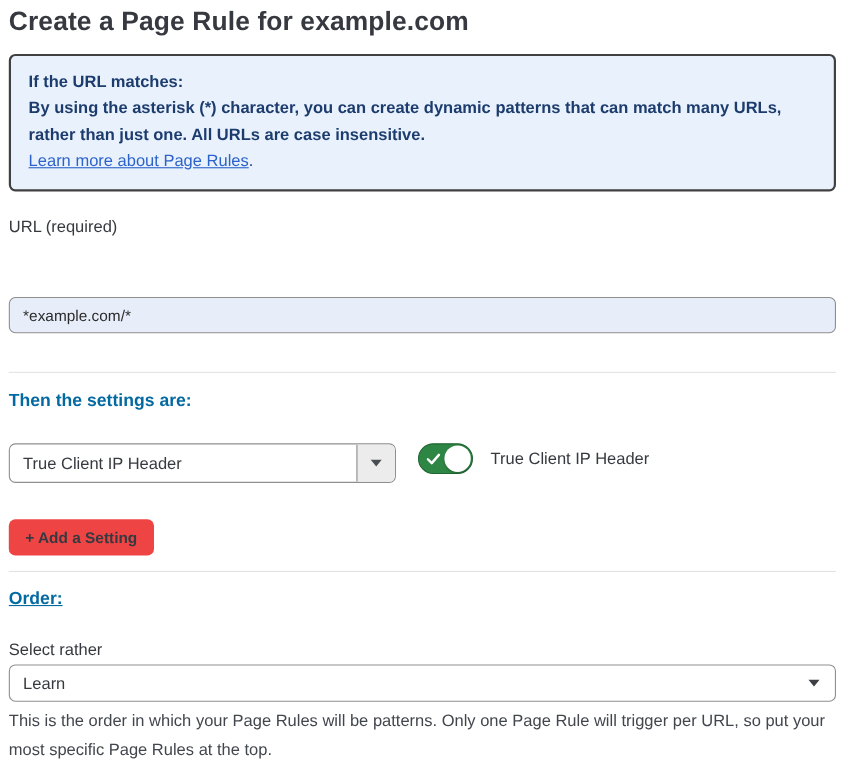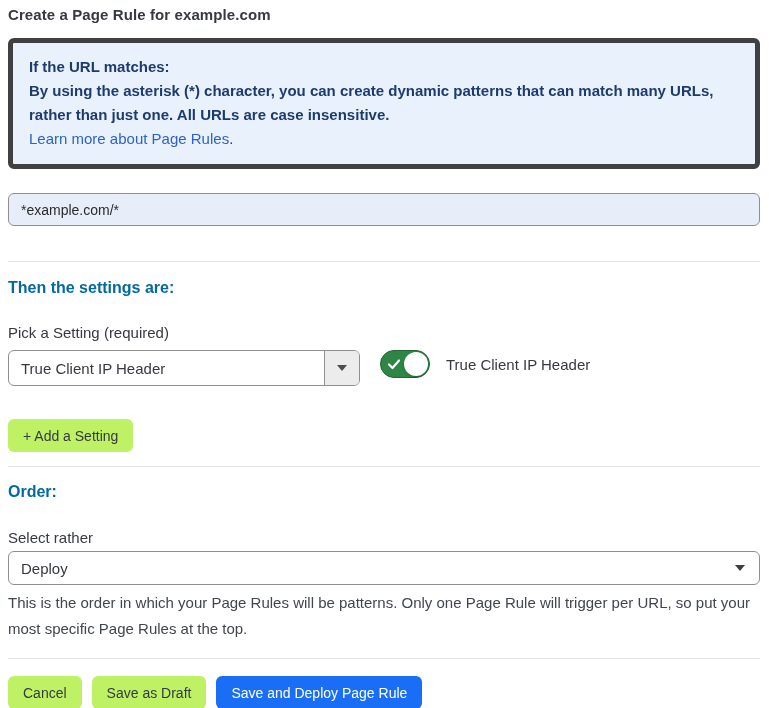--- a/index.html
+++ b/index.html
@@ -5,42 +5,43 @@
   * { box-sizing: border-box; margin: 0; padding: 0; }
   html, body { background: #ffffff; }
   body {
     width: 769px;
     font-family: "Liberation Sans", sans-serif;
     color: #36393f;
   }
   .page { padding: 6px 9px 14px 8px; }
 
   .page-title {
-    font-size: 15px;
+    font-size: 24px;
     font-weight: 700;
     color: #36393f;
     margin: 0 0 15px 0;
     letter-spacing: 0.1px;
   }
 
   
   .info-box {
     background: #e9f2fc;
-    border: 5px solid #404040;
+    border: 2px solid #404040;
     border-radius: 6px;
     padding: 12px 16px 13px 16px;
     color: #1d3c6e;
     font-size: 15px;
     line-height: 24px;
     margin-bottom: 24px;
   }
   .info-box .info-heading { font-weight: 700; }
   .info-box .info-body { max-width: 700px; font-weight: bold; }
   .info-link-line a {
     color: #2c62c9;
+    text-decoration: underline;
     cursor: pointer;
   }
   .info-link-line .link-period { color: #1d3c6e; }
 
   
   .field-label {
     font-size: 15px;
     color: #36393f;
     margin-bottom: 7px;
     display: block;
@@ -52,36 +53,37 @@
     height: 33px;
     background: #e7eefa;
     border: 1px solid #8f8f8f;
     border-radius: 6px;
     padding: 0 12px;
     font-family: "Liberation Sans", sans-serif;
     font-size: 14px;
     color: #2b2b2b;
     outline: none;
     margin-bottom: 35px;
+    margin-top: 48px;
   }
 
   .divider {
     border: none;
     border-top: 1px solid #e3e3e3;
     height: 0;
     margin: 0;
   }
 
   .section-heading {
     font-size: 16px;
     font-weight: 700;
     color: #0369a1;
   }
   .h-then { margin: 17px 0 27px 0; }
-  .h-order { margin: 16px 0 28px 0; }
+  .h-order { margin: 16px 0 28px 0; text-decoration: underline; }
 
   
   .setting-row { display: flex; align-items: flex-start; }
   .picker-col { width: 352px; }
 
   .select-box {
     display: flex;
     align-items: stretch;
     background: #ffffff;
     border: 1px solid #8f8f8f;
@@ -157,21 +159,21 @@
     justify-content: center;
     height: 33px;
     padding: 0 15px;
     border: none;
     border-radius: 6px;
     font-family: "Liberation Sans", sans-serif;
     font-size: 14px;
     cursor: pointer;
     white-space: nowrap;
   }
-  .btn-gray { background: #bef264; color: #36393f; }
+  .btn-gray { background: #ef4444; color: #36393f; font-weight: bold; }
   .btn-blue { background: #1a6ef5; color: #ffffff; }
 
   .add-setting-btn { margin: 33px 0 14px 0; }
 
   
   .order-select {
     width: 100%;
     height: 34px;
     border-radius: 6px;
   }
@@ -210,27 +212,27 @@
   <h1 class="page-title">Create a Page Rule for example.com</h1>
 
   <div class="info-box">
     <div class="info-heading">If the URL matches:</div>
     <div class="info-body">By using the asterisk (*) character, you can create dynamic patterns that can match many URLs, rather than just one. All URLs are case insensitive.</div>
     <div class="info-link-line">
       <a>Learn more about Page Rules</a><span class="link-period">.</span>
     </div>
   </div>
 
+  <label class="field-label">URL (required)</label>
   <input class="url-input" type="text" value="*example.com/*" style="">
 
   <hr class="divider">
 
   <h2 class="section-heading h-then">Then the settings are:</h2>
 
-  <label class="field-label">Pick a Setting (required)</label>
   <div class="spacer-sm"></div>
 
   <div class="setting-row">
     <div class="picker-col">
       <div class="select-box">
         <span class="select-value">True Client IP Header</span>
         <span class="arrow-seg">
           <span class="caret"></span>
         </span>
       </div>
@@ -251,21 +253,21 @@
 
   <button class="btn btn-gray add-setting-btn">+ Add a Setting</button>
 
   <hr class="divider">
 
   <h2 class="section-heading h-order">Order:</h2>
 
   <label class="field-label order-label">Select rather</label>
 
   <div class="select-box order-select">
-    <span class="select-value">Deploy</span>
+    <span class="select-value">Learn</span>
     <span class="plain-arrow">
       <span class="caret"></span>
     </span>
   </div>
 
   <p class="help-text">This is the order in which your Page Rules will be patterns. Only one Page Rule will trigger per URL, so put your most specific Page Rules at the top.</p>
 
   <hr class="divider">
 
   <div class="footer-btns">

